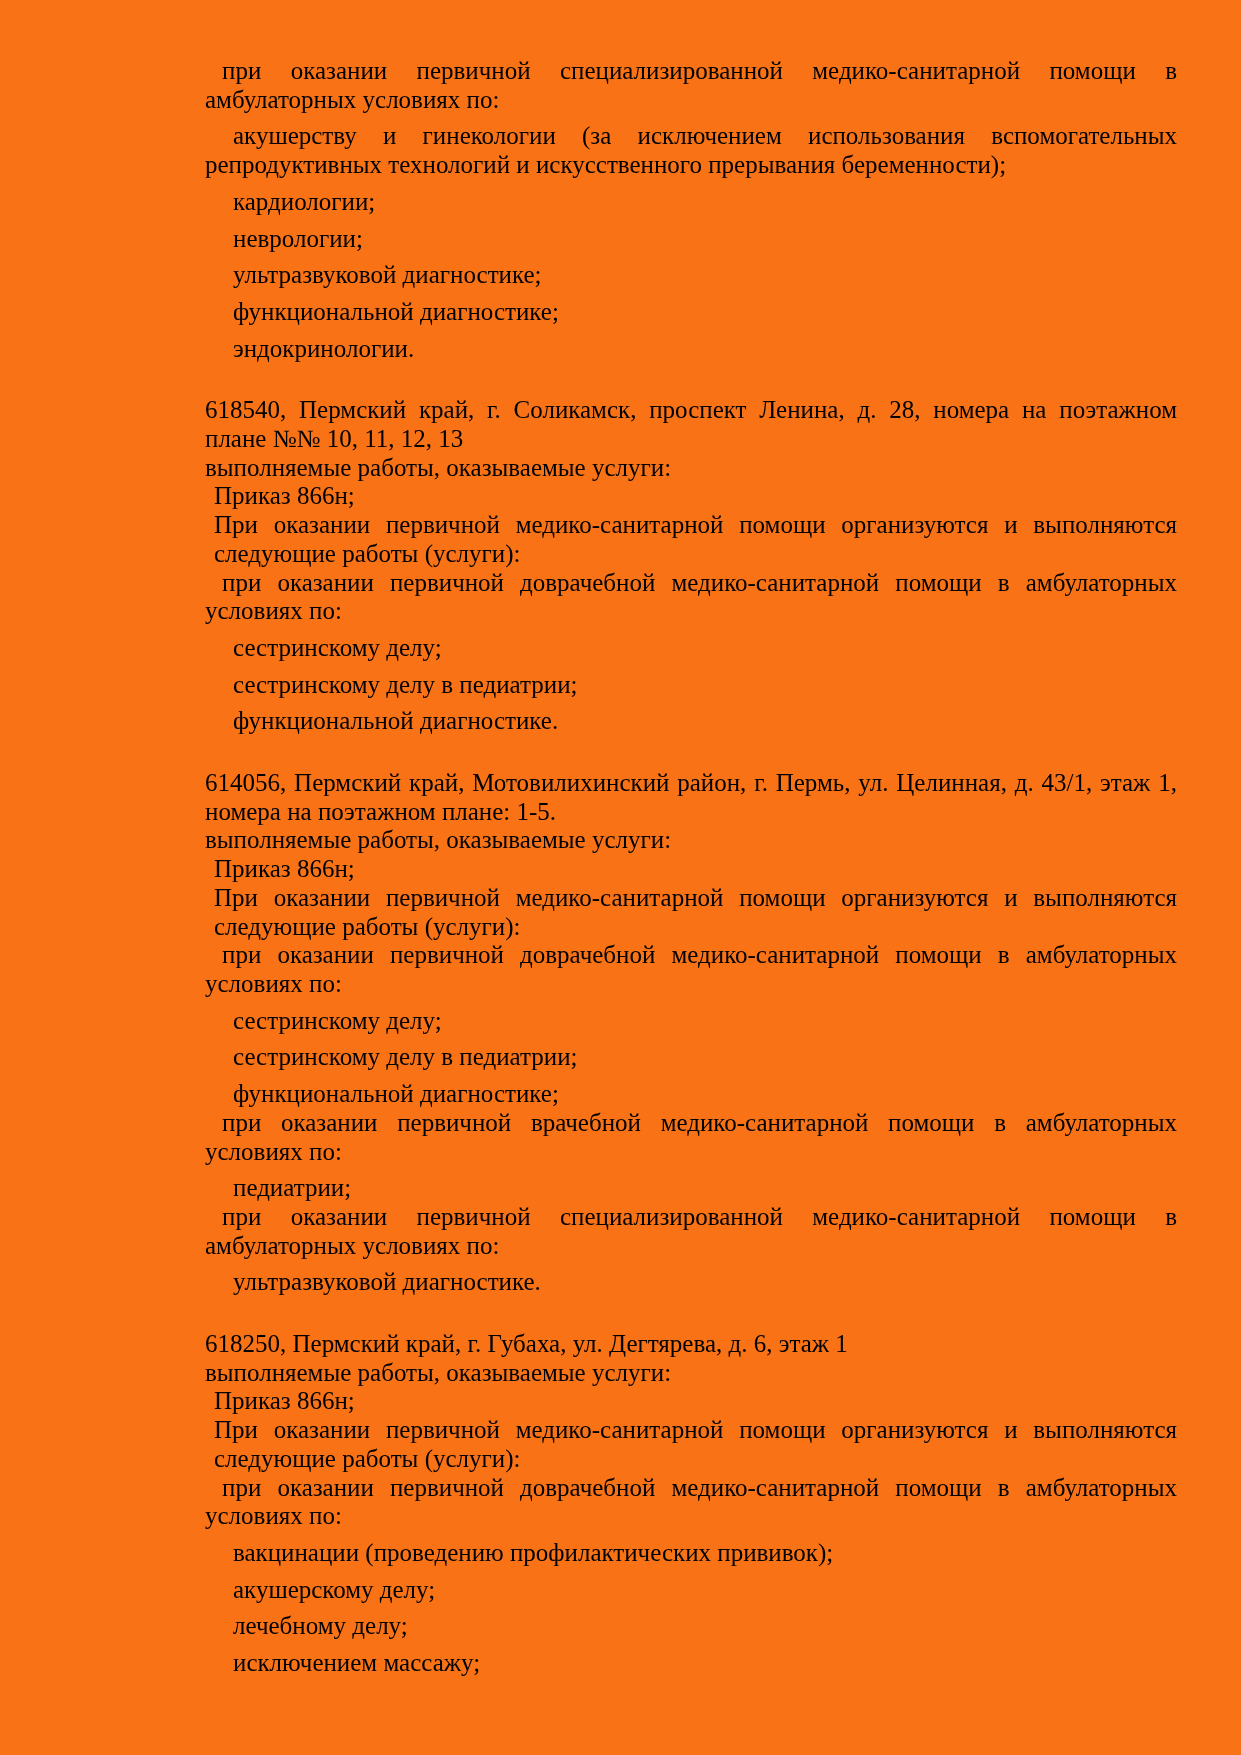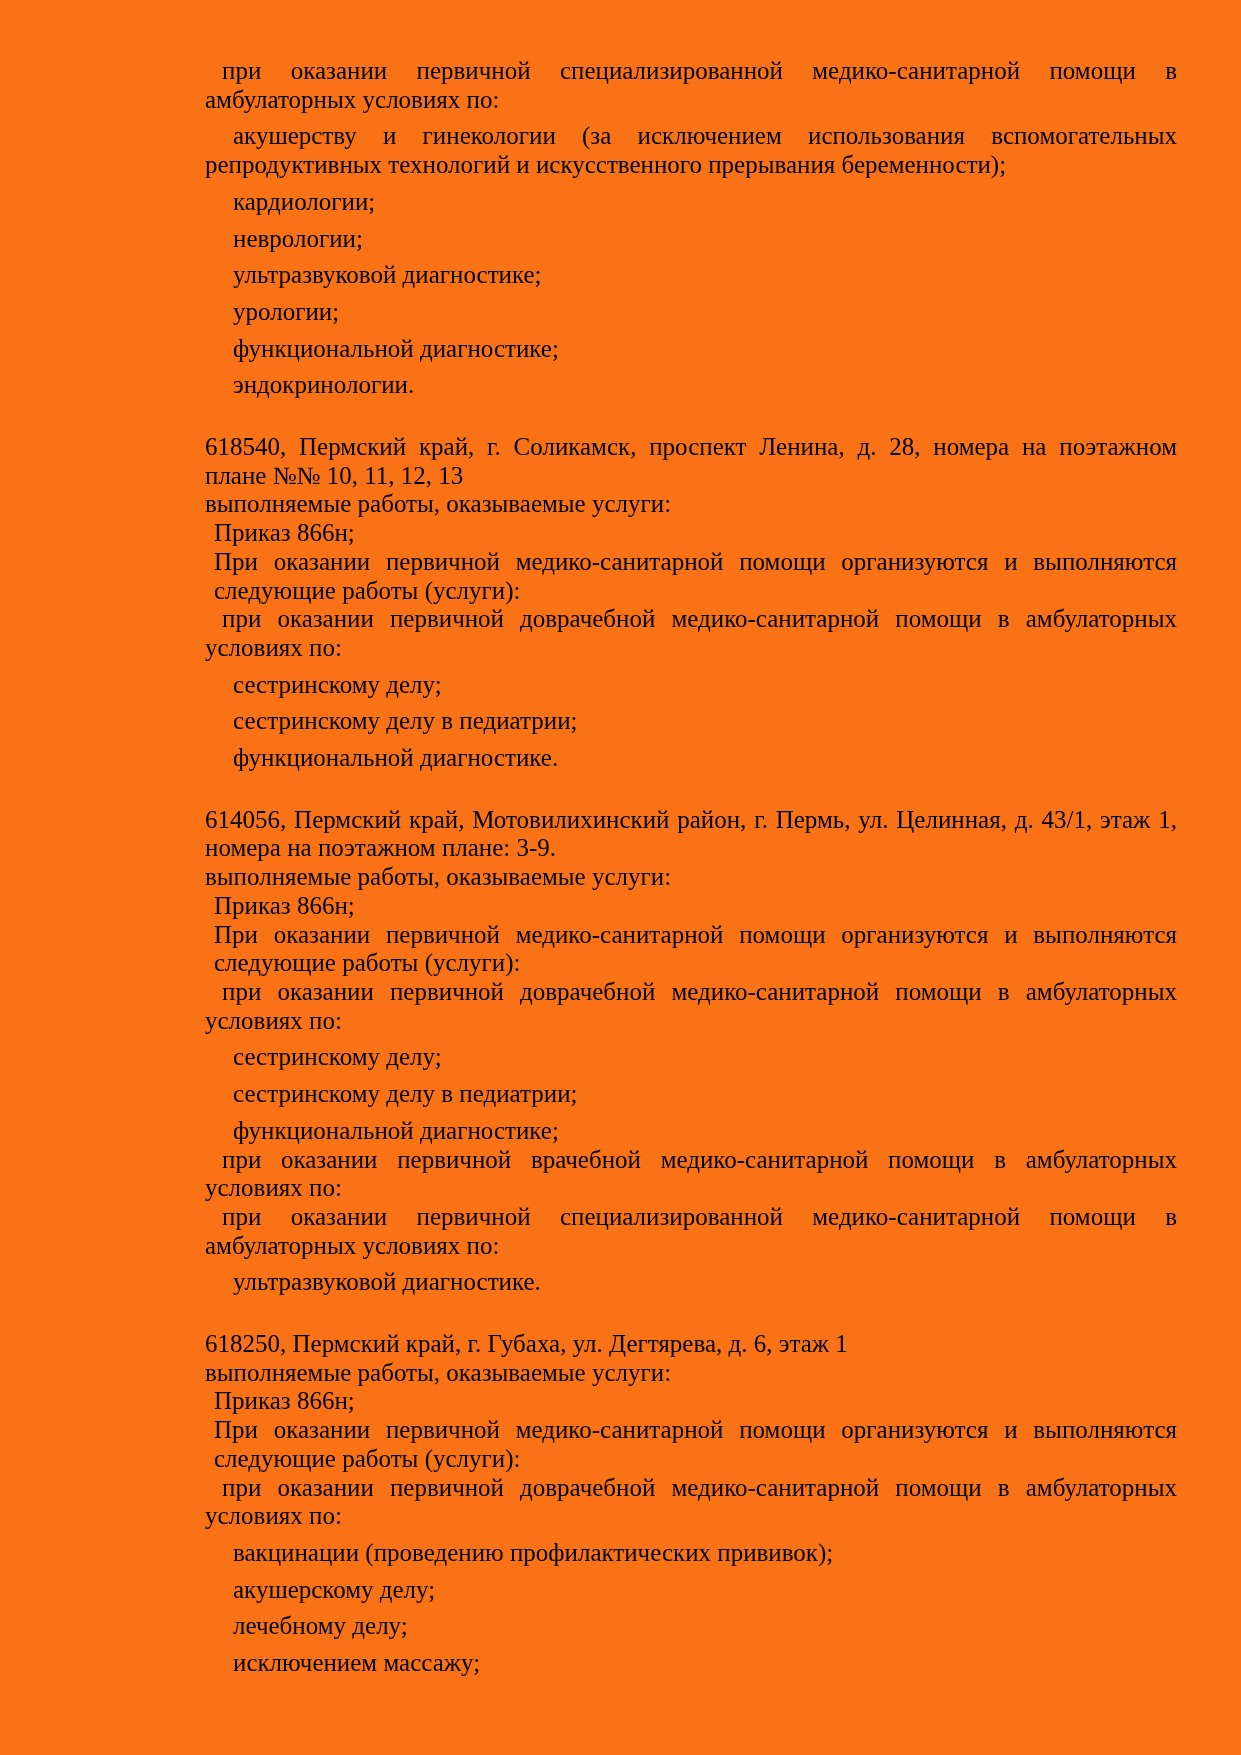--- a/index.html
+++ b/index.html
@@ -50,51 +50,51 @@
 <div class="page">
   <div class="content" id="doc-content">
       <div class="block">
         <div class="ln i2 j">при оказании первичной специализированной медико-санитарной помощи в</div>
         <div class="ln i0 nw">амбулаторных условиях по:</div>
         <div class="ln i3 j">акушерству и гинекологии (за исключением использования вспомогательных</div>
         <div class="ln i0 nw">репродуктивных технологий и искусственного прерывания беременности);</div>
         <div class="ln i3 nw">кардиологии;</div>
         <div class="ln i3 nw">неврологии;</div>
         <div class="ln i3 nw">ультразвуковой диагностике;</div>
-        <div class="ln i3 nw">урологии;</div>
         <div class="ln i3 nw">функциональной диагностике;</div>
         <div class="ln i3 nw">эндокринологии.</div>
       </div>
       <div class="block">
         <div class="ln i0 j">618540, Пермский край, г. Соликамск, проспект Ленина, д. 28, номера на поэтажном</div>
         <div class="ln i0 nw">плане №№ 10, 11, 12, 13</div>
         <div class="ln i0 nw">выполняемые работы, оказываемые услуги:</div>
         <div class="ln i1 nw">Приказ 866н;</div>
         <div class="ln i1 j">При оказании первичной медико-санитарной помощи организуются и выполняются</div>
         <div class="ln i1 nw">следующие работы (услуги):</div>
         <div class="ln i2 j">при оказании первичной доврачебной медико-санитарной помощи в амбулаторных</div>
         <div class="ln i0 nw">условиях по:</div>
         <div class="ln i3 nw">сестринскому делу;</div>
         <div class="ln i3 nw">сестринскому делу в педиатрии;</div>
         <div class="ln i3 nw">функциональной диагностике.</div>
       </div>
       <div class="block">
         <div class="ln i0 j">614056, Пермский край, Мотовилихинский район, г. Пермь, ул. Целинная, д. 43/1, этаж 1,</div>
-        <div class="ln i0 nw">номера на поэтажном плане: 3-9.</div>
+        <div class="ln i0 nw">номера на поэтажном плане: 1-5.</div>
         <div class="ln i0 nw">выполняемые работы, оказываемые услуги:</div>
         <div class="ln i1 nw">Приказ 866н;</div>
         <div class="ln i1 j">При оказании первичной медико-санитарной помощи организуются и выполняются</div>
         <div class="ln i1 nw">следующие работы (услуги):</div>
         <div class="ln i2 j">при оказании первичной доврачебной медико-санитарной помощи в амбулаторных</div>
         <div class="ln i0 nw">условиях по:</div>
         <div class="ln i3 nw">сестринскому делу;</div>
         <div class="ln i3 nw">сестринскому делу в педиатрии;</div>
         <div class="ln i3 nw">функциональной диагностике;</div>
         <div class="ln i2 j">при оказании первичной врачебной медико-санитарной помощи в амбулаторных</div>
         <div class="ln i0 nw">условиях по:</div>
+        <div class="ln i3 nw">педиатрии;</div>
         <div class="ln i2 j">при оказании первичной специализированной медико-санитарной помощи в</div>
         <div class="ln i0 nw">амбулаторных условиях по:</div>
         <div class="ln i3 nw">ультразвуковой диагностике.</div>
       </div>
       <div class="block">
         <div class="ln i0 nw">618250, Пермский край, г. Губаха, ул. Дегтярева, д. 6, этаж 1</div>
         <div class="ln i0 nw">выполняемые работы, оказываемые услуги:</div>
         <div class="ln i1 nw">Приказ 866н;</div>
         <div class="ln i1 j">При оказании первичной медико-санитарной помощи организуются и выполняются</div>
         <div class="ln i1 nw">следующие работы (услуги):</div>

